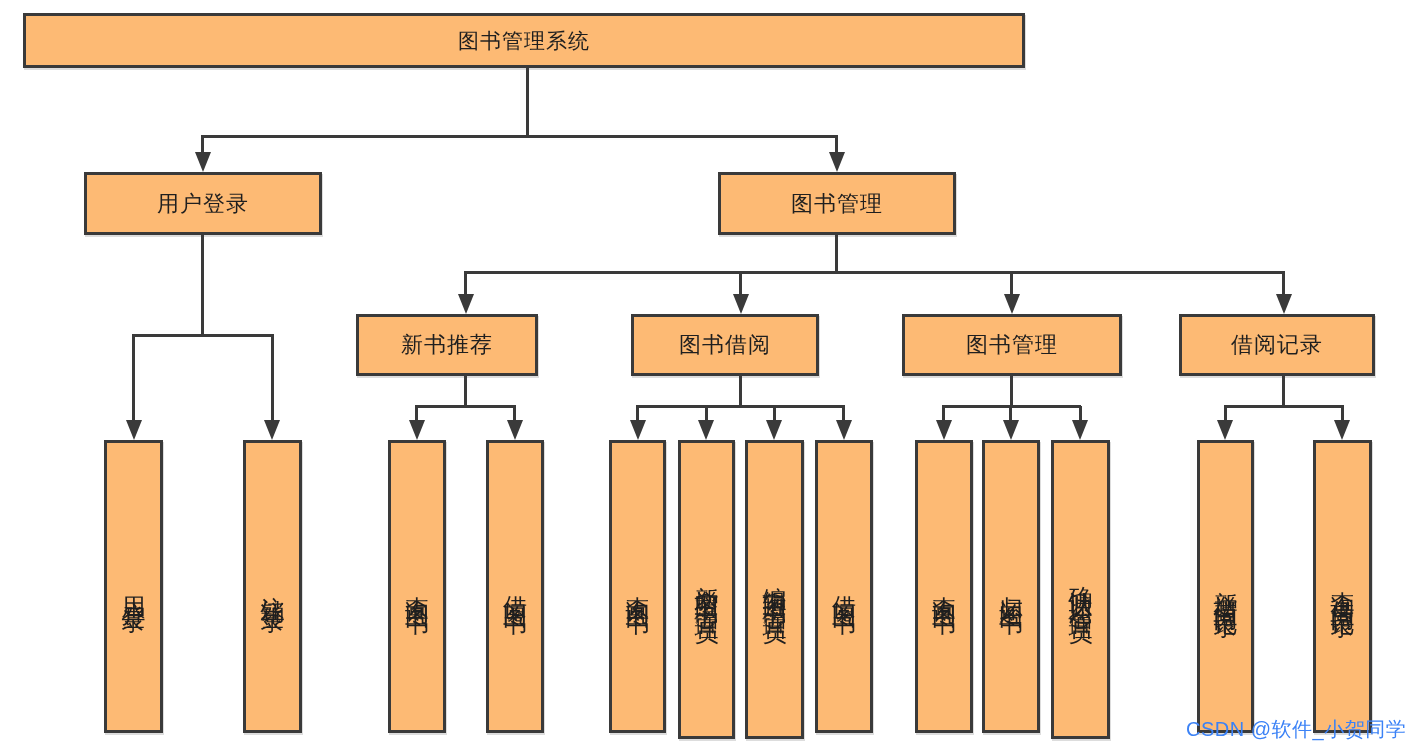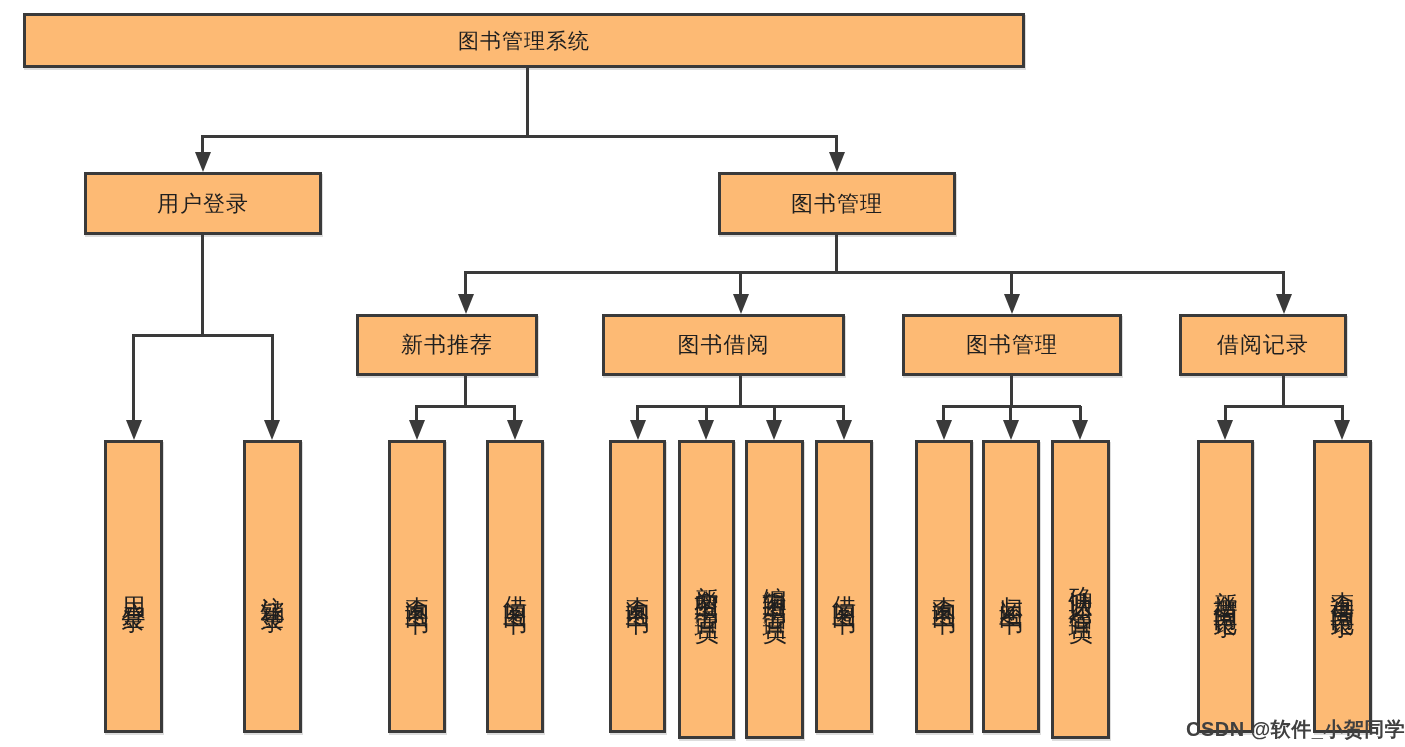--- a/index.html
+++ b/index.html
@@ -19,22 +19,22 @@
     font-size:24px;line-height:1;letter-spacing:5px;white-space:nowrap;
   }
   .vline{position:absolute;width:3px;background:#3a3a3a;}
   .hline{position:absolute;height:3px;background:#3a3a3a;}
   .arrow{
     position:absolute;width:0;height:0;
     border-left:8px solid transparent;border-right:8px solid transparent;
     border-top:20px solid #3a3a3a;
   }
   .watermark{
-    position:absolute;left:1186px;top:716px;font-size:20px;color:#404040;
-    white-space:nowrap;z-index:5;letter-spacing:0.5px;font-weight:bold;
+    position:absolute;left:1186px;top:716px;font-size:20px;color:#3b82f6;
+    white-space:nowrap;z-index:5;letter-spacing:0.5px;
   }
 </style>
 </head>
 <body>
 
 <div class="canvas">
 
   <div class="box root" style="left:23px;top:13px;width:1002px;height:55px">
     <span class="hlabel">图书管理系统</span>
   </div>
@@ -42,27 +42,27 @@
   <div class="box" style="left:84px;top:172px;width:238px;height:63px">
     <span class="hlabel">用户登录</span>
   </div>
   <div class="box" style="left:718px;top:172px;width:238px;height:63px">
     <span class="hlabel">图书管理</span>
   </div>
 
   <div class="box" style="left:356px;top:314px;width:182px;height:62px">
     <span class="hlabel">新书推荐</span>
   </div>
-  <div class="box" style="left:602px;top:314px;width:243px;height:62px">
+  <div class="box" style="left:631px;top:314px;width:188px;height:62px">
     <span class="hlabel">图书借阅</span>
   </div>
   <div class="box" style="left:902px;top:314px;width:220px;height:62px">
     <span class="hlabel">图书管理</span>
   </div>
-  <div class="box" style="left:1179px;top:314px;width:168px;height:62px">
+  <div class="box" style="left:1179px;top:314px;width:196px;height:62px">
     <span class="hlabel">借阅记录</span>
   </div>
 
   <div class="box" style="left:104px;top:440px;width:59px;height:293px">
     <span class="vtext">用户登录</span>
   </div>
   <div class="box" style="left:243px;top:440px;width:59px;height:293px">
     <span class="vtext">注销登录</span>
   </div>
 

